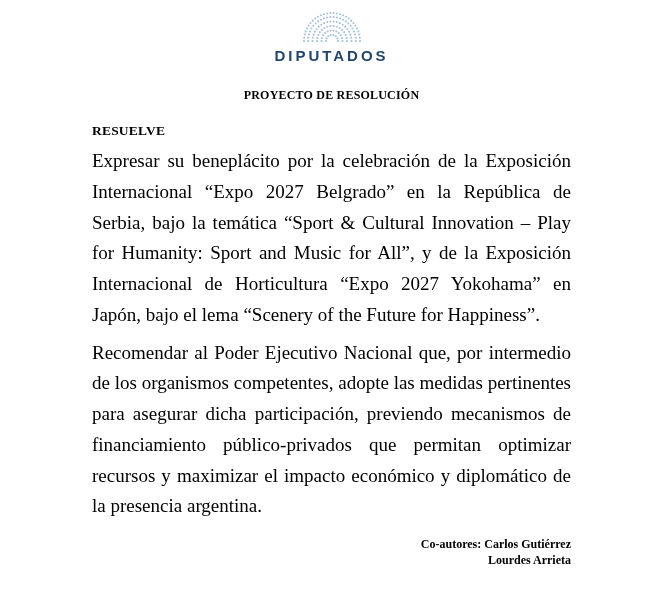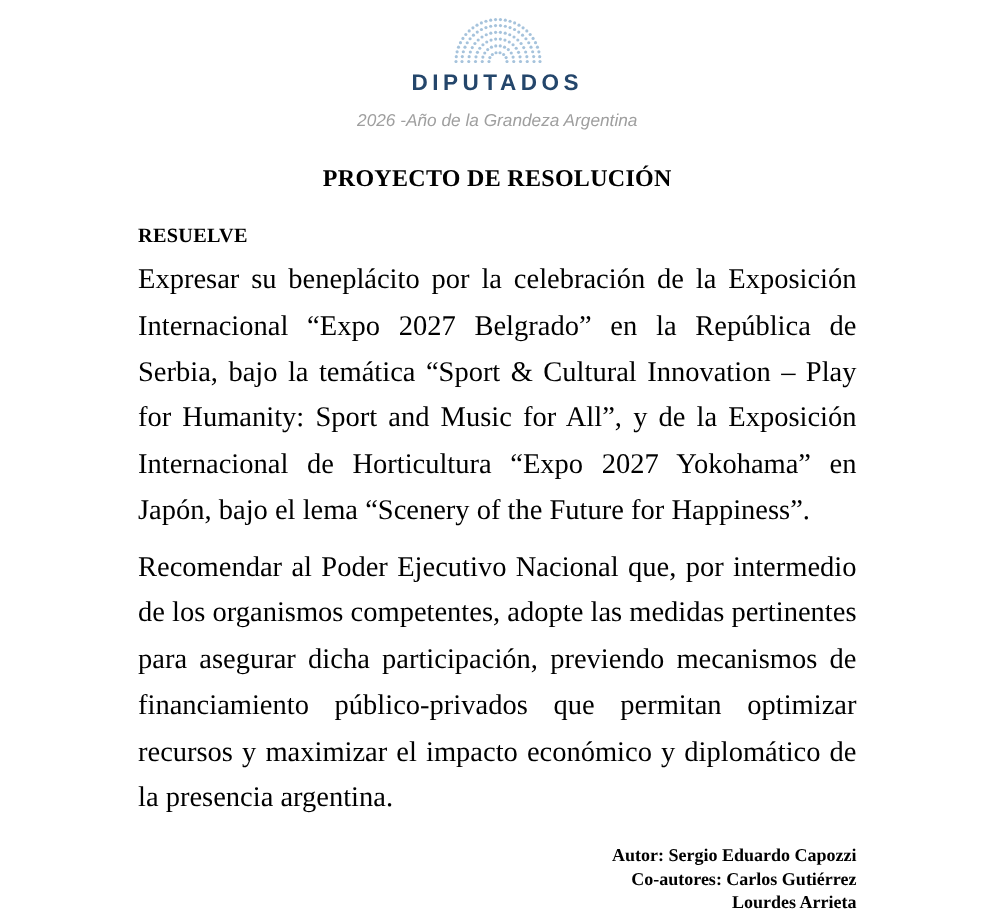--- a/index.html
+++ b/index.html
@@ -20,21 +20,21 @@
     font-size:9px;letter-spacing:4.5px;
     margin-top:3px;
   }
   .motto{
     font-family:"Liberation Sans",sans-serif;
     font-style:italic;font-size:11.5px;
     margin-top:11px;
   }
   .content{padding:0 92px;}
   .doc-title{
-    text-align:center;font-weight:bold;font-size:16px;
+    text-align:center;font-weight:bold;font-size:12px;
     margin:24px 0 0 0;letter-spacing:0.2px;
   }
   .intro{
     font-style:italic;font-size:13.5px;
     margin:24px 0 0 0;text-align:left;
   }
   .resolve{
     text-align:left;font-weight:bold;font-size:13.5px;
     margin:20px 0 0 0;letter-spacing:0.2px;
   }
@@ -160,31 +160,29 @@
           <circle cx="10.55" cy="11.00" r="1.05" fill="#a6c3dc"></circle>
           <circle cx="8.61" cy="13.61" r="1.05" fill="#a6c3dc"></circle>
           <circle cx="6.98" cy="16.43" r="1.05" fill="#a6c3dc"></circle>
           <circle cx="5.69" cy="19.42" r="1.05" fill="#a6c3dc"></circle>
           <circle cx="4.75" cy="22.54" r="1.05" fill="#a6c3dc"></circle>
           <circle cx="4.19" cy="25.75" r="1.05" fill="#a6c3dc"></circle>
           <circle cx="4.00" cy="29.00" r="1.05" fill="#a6c3dc"></circle>
         </svg>
     </span>
     <div class="logo-title" style="color: rgb(36, 70, 107);">DIPUTADOS</div>
-    <div class="motto" style="color: rgb(159, 159, 159);">2026 -Año de la Grandeza Argentina</div>
   </div>
 
   <div class="content">
     <div class="doc-title">PROYECTO DE RESOLUCIÓN</div>
     <div class="resolve">RESUELVE</div>
 
     <p class="para">Expresar su beneplácito por la celebración de la Exposición Internacional “Expo 2027 Belgrado” en la República de Serbia, bajo la temática “Sport &amp; Cultural Innovation – Play for Humanity: Sport and Music for All”, y de la Exposición Internacional de Horticultura “Expo 2027 Yokohama” en Japón, bajo el lema “Scenery of the Future for Happiness”.</p>
     <p class="para">Recomendar al Poder Ejecutivo Nacional que, por intermedio de los organismos competentes, adopte las medidas pertinentes para asegurar dicha participación, previendo mecanismos de financiamiento público-privados que permitan optimizar recursos y maximizar el impacto económico y diplomático de la presencia argentina.</p>
 
     <div class="authors">
-      <div class="author-line">Autor: Sergio Eduardo Capozzi</div>
       <div class="author-line">Co-autores: Carlos Gutiérrez</div>
       <div class="author-line">Lourdes Arrieta</div>
 
     </div>
   </div>
 
 </div>
 
 </body></html>

